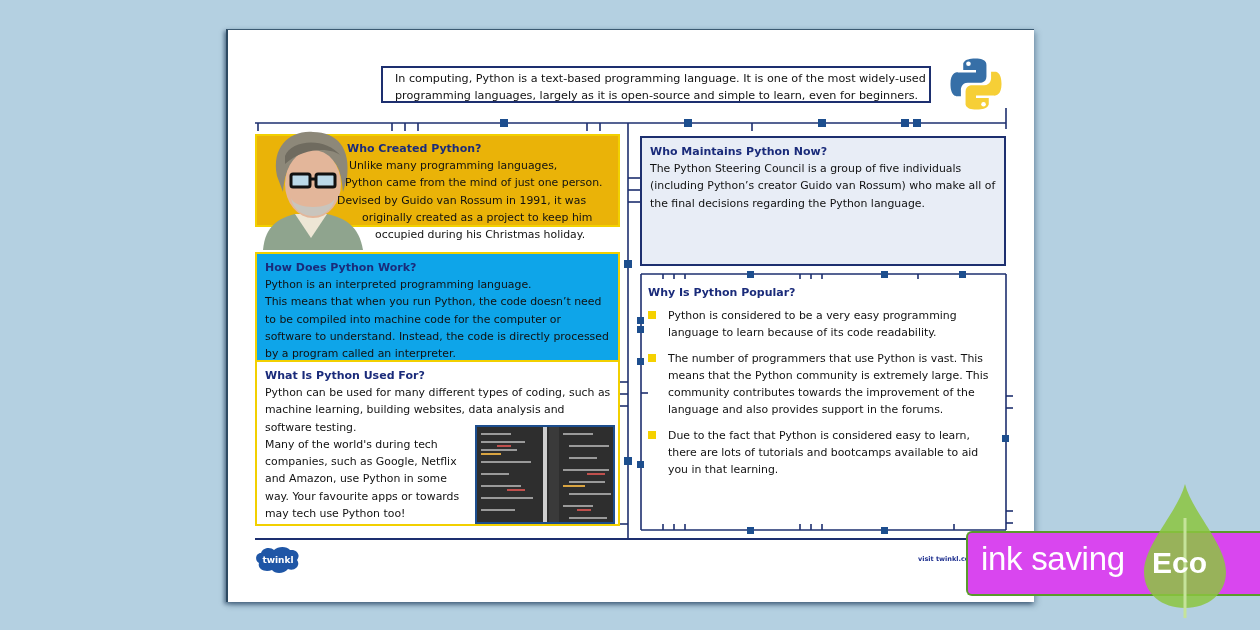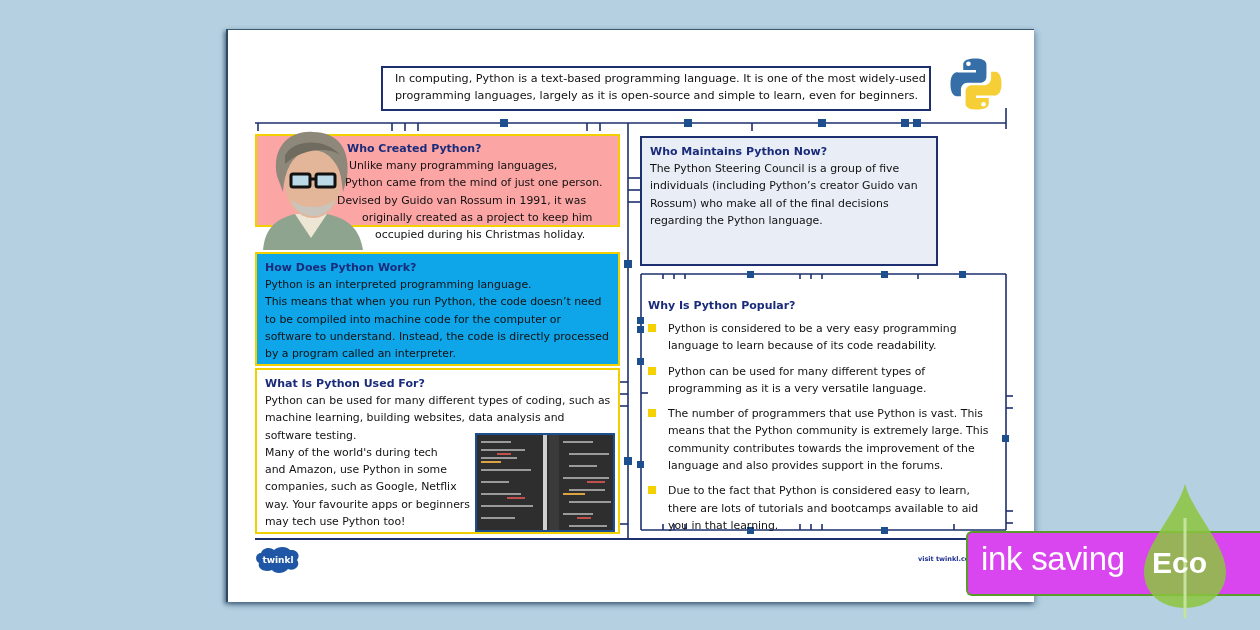--- a/index.html
+++ b/index.html
@@ -25,21 +25,21 @@
     font-weight: bold;
     font-size: 27px;
     letter-spacing: -0.5px;
     color: #ffffff;
     -webkit-text-stroke: 1.6px #1a2b8a;
     text-shadow: 2px 2px 0 #1a2b8a, 3px 3px 0 #1a2b8a;
   }
   .intro {
     position: absolute;
     left: 153px; top: 36px;
-    width: 550px; height: 45px;
+    width: 550px; height: 37px;
     border: 2px solid #1d2f6f;
     padding: 2px 0 0 12px;
     font-size: 11.2px;
     line-height: 17px;
     color: #111;
   }
   .logo {
     position: absolute;
     left: 719px; top: 25px;
     width: 58px; height: 58px;
@@ -53,67 +53,67 @@
   .card h3 {
     font-size: 11px;
     font-weight: bold;
     color: #1a2b7a;
     line-height: 17px;
   }
   .card-created {
     left: 27px; top: 104px;
     width: 365px; height: 93px;
     border: 2px solid #f2d000;
-    background: #fca5a5;
+    background: #eab308;
   }
   .card-created .text {
     position: absolute;
     left: 90px; top: 4px;
     width: 270px;
   }
   .card-created .text p { white-space: nowrap; }
   .portrait {
     position: absolute;
     left: -2px; top: -10px;
     width: 112px; height: 124px;
   }
   .card-work {
     left: 27px; top: 222px;
     width: 365px; height: 114px;
     border: 2px solid #f2d000;
     background: #0ea5e9;
     padding: 5px 8px;
   }
   .card-used {
-    left: 27px; top: 338px;
+    left: 27px; top: 330px;
     width: 365px; height: 166px;
     border: 2px solid #f2d000;
     background: #ffffff;
     padding: 5px 8px;
   }
   .card-used .full { width: 346px; }
   .code-img {
     position: absolute;
     left: 218px; top: 63px;
     width: 140px; height: 99px;
     border: 2px solid #1d4e8e;
     background: #2b2b2b;
     overflow: hidden;
   }
   .card-maintain {
     left: 412px; top: 106px;
-    width: 298px; height: 130px;
+    width: 366px; height: 130px;
     border: 2px solid #1d2f6f;
     background: #e8edf6;
     padding: 5px 8px;
   }
   .card-popular {
     left: 412px; top: 246px;
     width: 366px; height: 254px;
-    padding: 21px 8px;
+    padding: 8px 8px;
   }
   .card-popular ul { list-style: none; margin-top: 6px; }
   .card-popular li {
     position: relative;
     padding-left: 20px;
     margin-bottom: 8px;
   }
   .bullet {
     position: absolute;
     left: 0; top: 4px;
@@ -278,23 +278,23 @@
     <h3>How Does Python Work?</h3>
     <p>Python is an interpreted programming language.</p>
     <p>This means that when you run Python, the code doesn’t need to be compiled into machine code for the computer or software to understand. Instead, the code is directly processed by a program called an interpreter.</p>
   </div>
 
   <div class="card card-used">
     <h3>What Is Python Used For?</h3>
     <p class="full">Python can be used for many different types of coding, such as machine learning, building websites, data analysis and</p>
     <p>software testing.</p>
     <p>Many of the world's during tech</p>
+    <p>companies, such as Google, Netflix</p>
     <p>and Amazon, use Python in some</p>
-    <p>companies, such as Google, Netflix</p>
-    <p>way. Your favourite apps or beginners</p>
+    <p>way. Your favourite apps or towards</p>
     <p>may tech use Python too!</p>
     <div class="code-img">
       <svg width="140" height="99" viewBox="0 0 140 99">
         <rect width="140" height="99" fill="#2e2e2e"></rect>
         <rect x="66" y="0" width="4" height="99" fill="#cfcfcf"></rect>
         <rect x="72" y="0" width="10" height="99" fill="#3a3a3a"></rect>
         <g fill="#9a9a9a">
           <rect x="4" y="6" width="30" height="2"></rect>
             <rect x="4" y="14" width="44" height="2"></rect>
           <rect x="4" y="22" width="36" height="2"></rect>
@@ -328,21 +328,21 @@
 
   <div class="card card-maintain">
     <h3>Who Maintains Python Now?</h3>
     <p>The Python Steering Council is a group of five individuals (including Python’s creator Guido van Rossum) who make all of the final decisions regarding the Python language.</p>
   </div>
 
   <div class="card card-popular">
     <h3>Why Is Python Popular?</h3>
     <ul>
       <li><span class="bullet"></span><span>Python is considered to be a very easy programming language to learn because of its code readability.</span></li>
-      <li><span class="bullet"></span><span>Python can be used for many different types of programming as it is a very versatile language.</span></li>
+      <li><span class="bullet"></span></li>
       <li><span class="bullet"></span><span>The number of programmers that use Python is vast. This means that the Python community is extremely large. This community contributes towards the improvement of the language and also provides support in the forums.</span></li>
       <li><span class="bullet"></span><span>Due to the fact that Python is considered easy to learn, there are lots of tutorials and bootcamps available to aid you in that learning.</span></li>
     </ul>
   </div>
 
   <div class="footer-line"></div>
 
   <svg class="twinkl" viewBox="0 0 46 29">
     <path d="M6 8 C8 2 16 2 19 5 C23 1 32 1 35 5 C42 4 46 10 42 15 C46 20 40 27 33 24 C29 29 20 29 17 25 C10 28 2 24 4 18 C-1 15 1 8 6 8 Z" fill="#1f56a6"></path>
     <text x="23" y="18" text-anchor="middle" font-family="DejaVu Sans, sans-serif" font-size="9" font-weight="bold" fill="#ffffff">twinkl</text>

